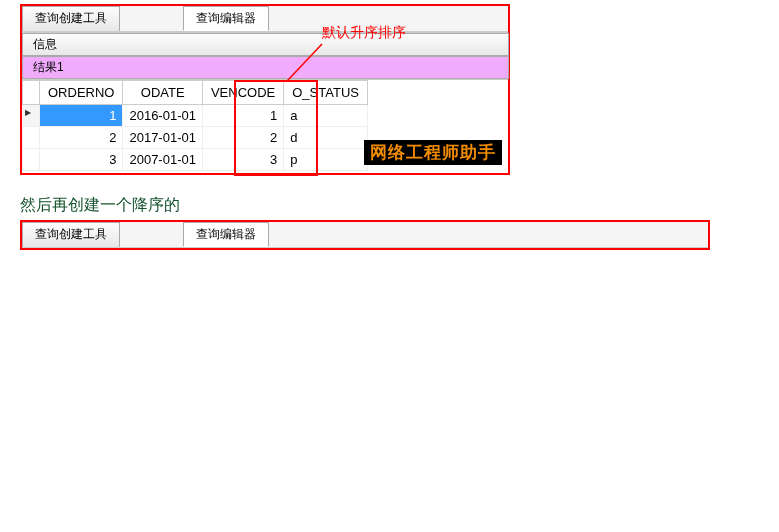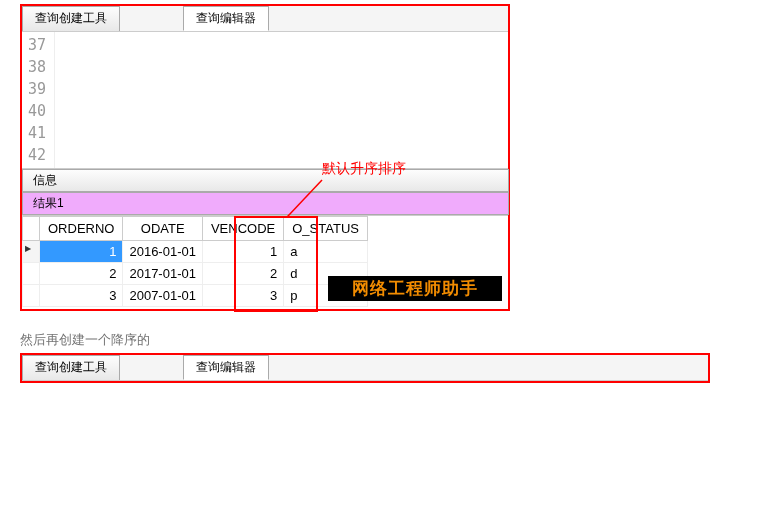--- a/index.html
+++ b/index.html
@@ -148,48 +148,40 @@
     position: absolute;
     border: 2px solid #f00;
     pointer-events: none;
   }
   .watermark {
     background: #000;
     color: #f28c00;
     font-weight: bold;
     font-family: "KaiTi","STKaiti",serif;
     font-size: 17px;
-    padding: 1px 24px;
+    padding: 1px 6px;
     letter-spacing: 1px;
     display: inline-block;
   }
   .between-text {
     margin: 8px 0 4px 20px;
-    font-size: 13px;
-    color: #737373;
+    font-size: 16px;
+    color: #14532d;
   }
   .grid-wrap { position: relative; padding-bottom: 2px; }
 </style>
 </head>
 <body>
 
 <div class="panel" style="width:490px; margin-left:20px; margin-top:4px;">
   <div class="tabs">
     <div class="tab">查询创建工具</div>
     <div class="tab active">查询编辑器</div>
   </div>
   <div class="editor">
-    <div class="gutter">
-      <div>37</div>
-      <div>38</div>
-      <div>39</div>
-      <div>40</div>
-      <div>41</div>
-      <div>42</div>
-    </div>
   </div>
 
   <div class="annot-wrap">
     <span class="annot">默认升序排序</span>
     <svg class="arrow" viewBox="0 0 60 60">
       <defs>
         <marker id="ah" markerWidth="8" markerHeight="8" refX="6" refY="3" orient="auto">
           <path d="M0,0 L6,3 L0,6 Z" fill="#f00"></path>
         </marker>
       </defs>

